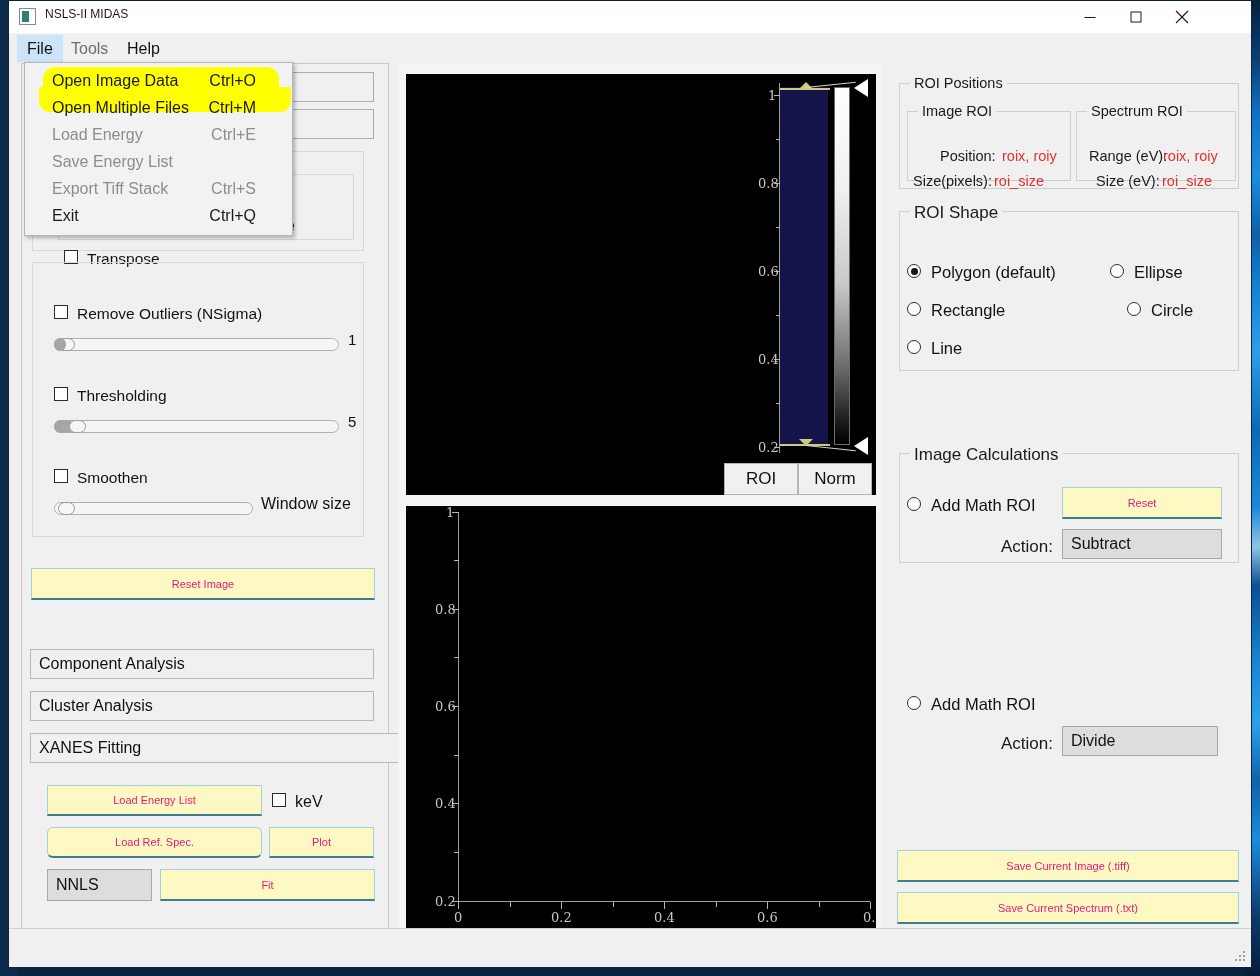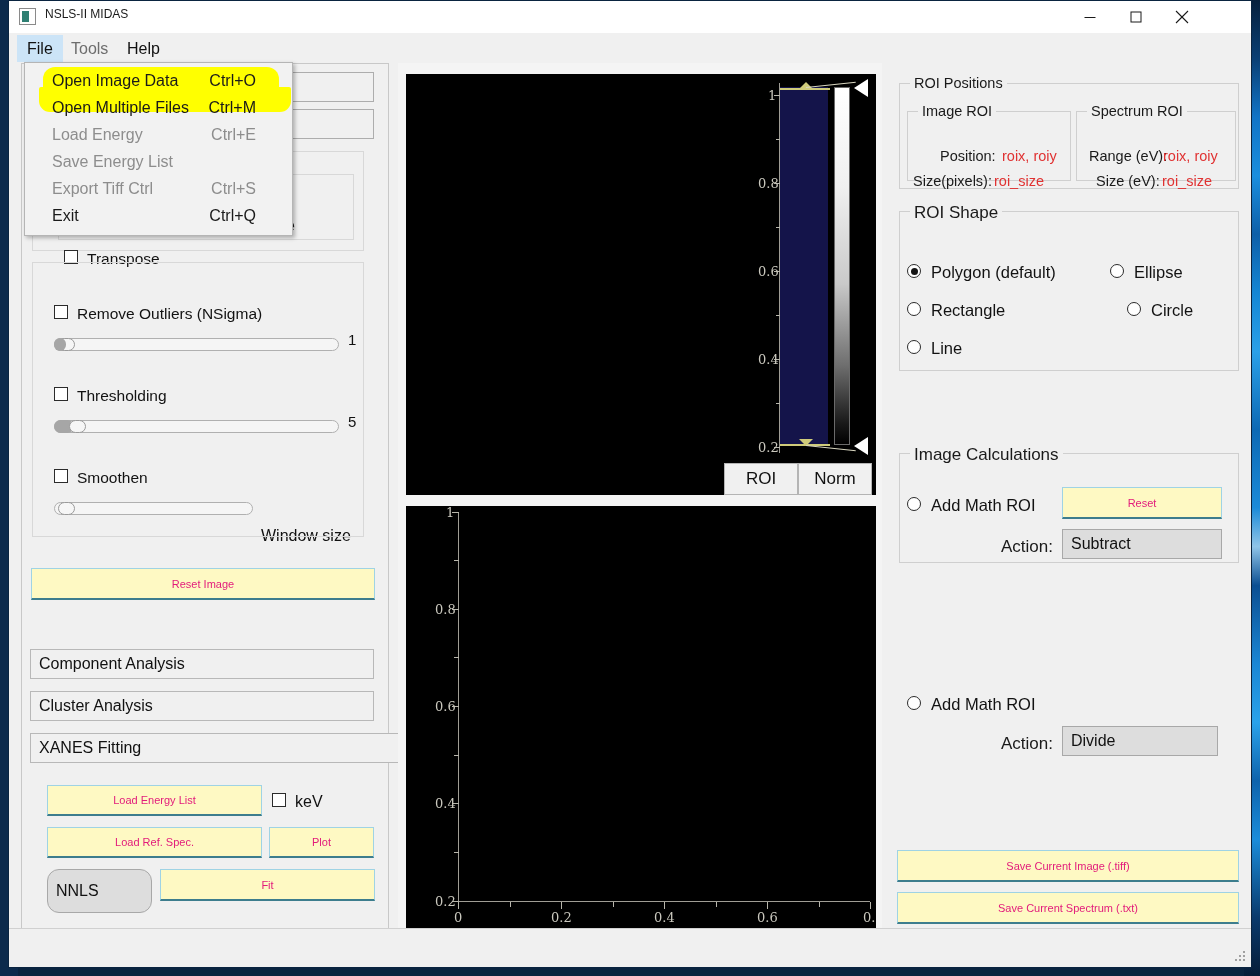--- a/index.html
+++ b/index.html
@@ -183,39 +183,39 @@
       <div class="handle" style="left:14px;"></div>
     </div>
     <div class="sval" style="left:326px;top:349px;">5</div>
 
     <div style="position:absolute;left:32px;top:405px;">
       <span class="chk">Smoothen</span>
     </div>
     <div class="slider" style="left:32px;top:438px;width:199px;">
       <div class="handle" style="left:3px;"></div>
     </div>
-    <div class="sval" style="left:239px;top:431px;font-size:16px;margin-top:32px;">Window size</div>
+    <div class="sval" style="left:239px;top:431px;font-size:16px;">Window size</div>
 
     <div class="groupbox" style="left:10px;top:198px;width:332px;height:275px;"></div>
 
     <div class="cyanbtn" style="left:9px;top:504px;width:344px;height:32px;">Reset Image</div>
 
     <div class="graybtn" style="left:8px;top:585px;width:344px;height:30px;">Component Analysis</div>
     <div class="graybtn" style="left:8px;top:627px;width:344px;height:30px;">Cluster Analysis</div>
     <div class="graybtn" style="left:8px;top:669px;width:382px;height:30px;">XANES Fitting</div>
 
     <div class="cyanbtn" style="left:25px;top:721px;width:215px;height:31px;">Load Energy List</div>
     <div style="position:absolute;left:250px;top:729px;">
       <span class="chk" style="font-size:16px;">keV</span>
     </div>
 
-    <div class="cyanbtn" style="left:25px;top:763px;width:215px;height:31px;">Load Ref. Spec.</div>
+    <div class="cyanbtn" style="left:25px;top:763px;width:215px;height:31px;border-radius:6px;">Load Ref. Spec.</div>
     <div class="cyanbtn" style="left:247px;top:763px;width:105px;height:31px;">Plot</div>
 
-    <div class="combo" style="left:25px;top:805px;width:105px;height:44px;border-radius:12px;">NNLS</div>
+    <div class="combo" style="left:25px;top:805px;width:105px;height:32px;">NNLS</div>
     <div class="cyanbtn" style="left:138px;top:805px;width:215px;height:32px;">Fit</div>
   </div>
 
   <div id="center">
 
     <div id="imgview">
 
       <div id="lut">
         <div id="lut-plot"></div>
         <div id="lut-grad"></div>
@@ -379,21 +379,21 @@
     </div>
     <div class="mi dis">
       <span class="mi-txt">Load Energy</span>
       <span class="sc mi-txt">Ctrl+E</span>
     </div>
     <div class="mi dis">
       <span class="mi-txt">Save Energy List</span>
       <span class="sc mi-txt"></span>
     </div>
     <div class="mi dis">
-      <span class="mi-txt">Export Tiff Ctrl</span>
+      <span class="mi-txt">Export Tiff Stack</span>
       <span class="sc mi-txt">Ctrl+S</span>
     </div>
     <div class="mi">
       <span class="mi-txt">Exit</span>
       <span class="sc mi-txt">Ctrl+Q</span>
     </div>
   </div>
 
 </div>
 

